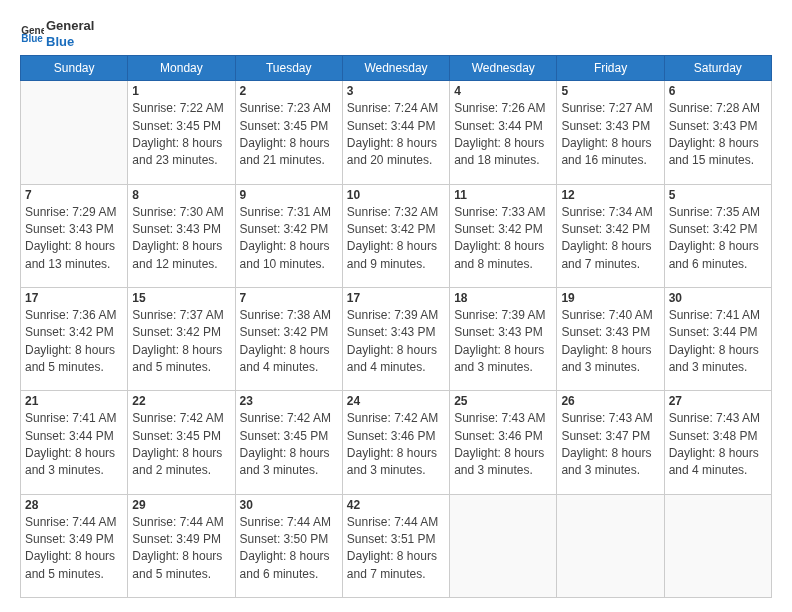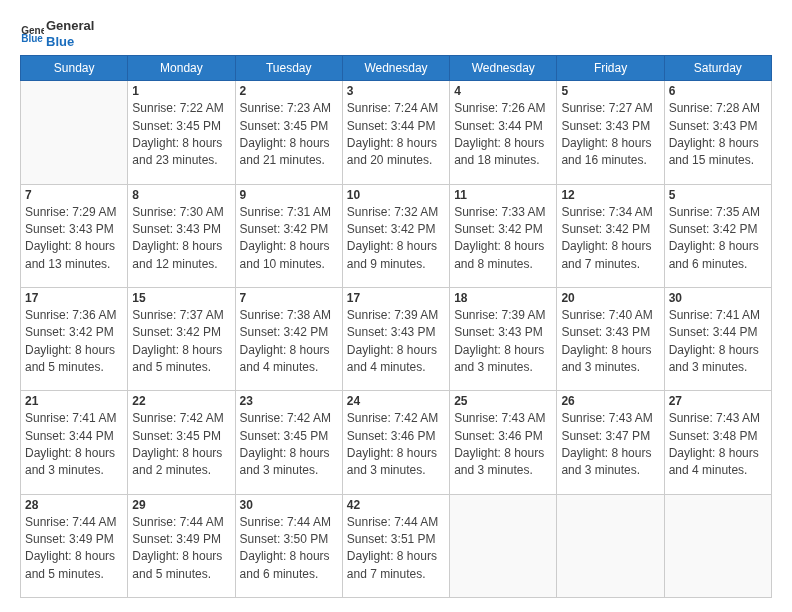--- a/index.html
+++ b/index.html
@@ -193,21 +193,21 @@
           </td>
           <td>
             <span class="day-num">17</span>
             <div class="day-info">Sunrise: 7:39 AM<br>Sunset: 3:43 PM<br>Daylight: 8 hours and 4 minutes.</div>
           </td>
           <td>
             <span class="day-num">18</span>
             <div class="day-info">Sunrise: 7:39 AM<br>Sunset: 3:43 PM<br>Daylight: 8 hours and 3 minutes.</div>
           </td>
           <td>
-            <span class="day-num">20</span>
+            <span class="day-num">19</span>
             <div class="day-info">Sunrise: 7:40 AM<br>Sunset: 3:43 PM<br>Daylight: 8 hours and 3 minutes.</div>
           </td>
           <td>
             <span class="day-num">30</span>
             <div class="day-info">Sunrise: 7:41 AM<br>Sunset: 3:44 PM<br>Daylight: 8 hours and 3 minutes.</div>
           </td>
         </tr>
         <tr>
           <td>
             <span class="day-num">21</span>

